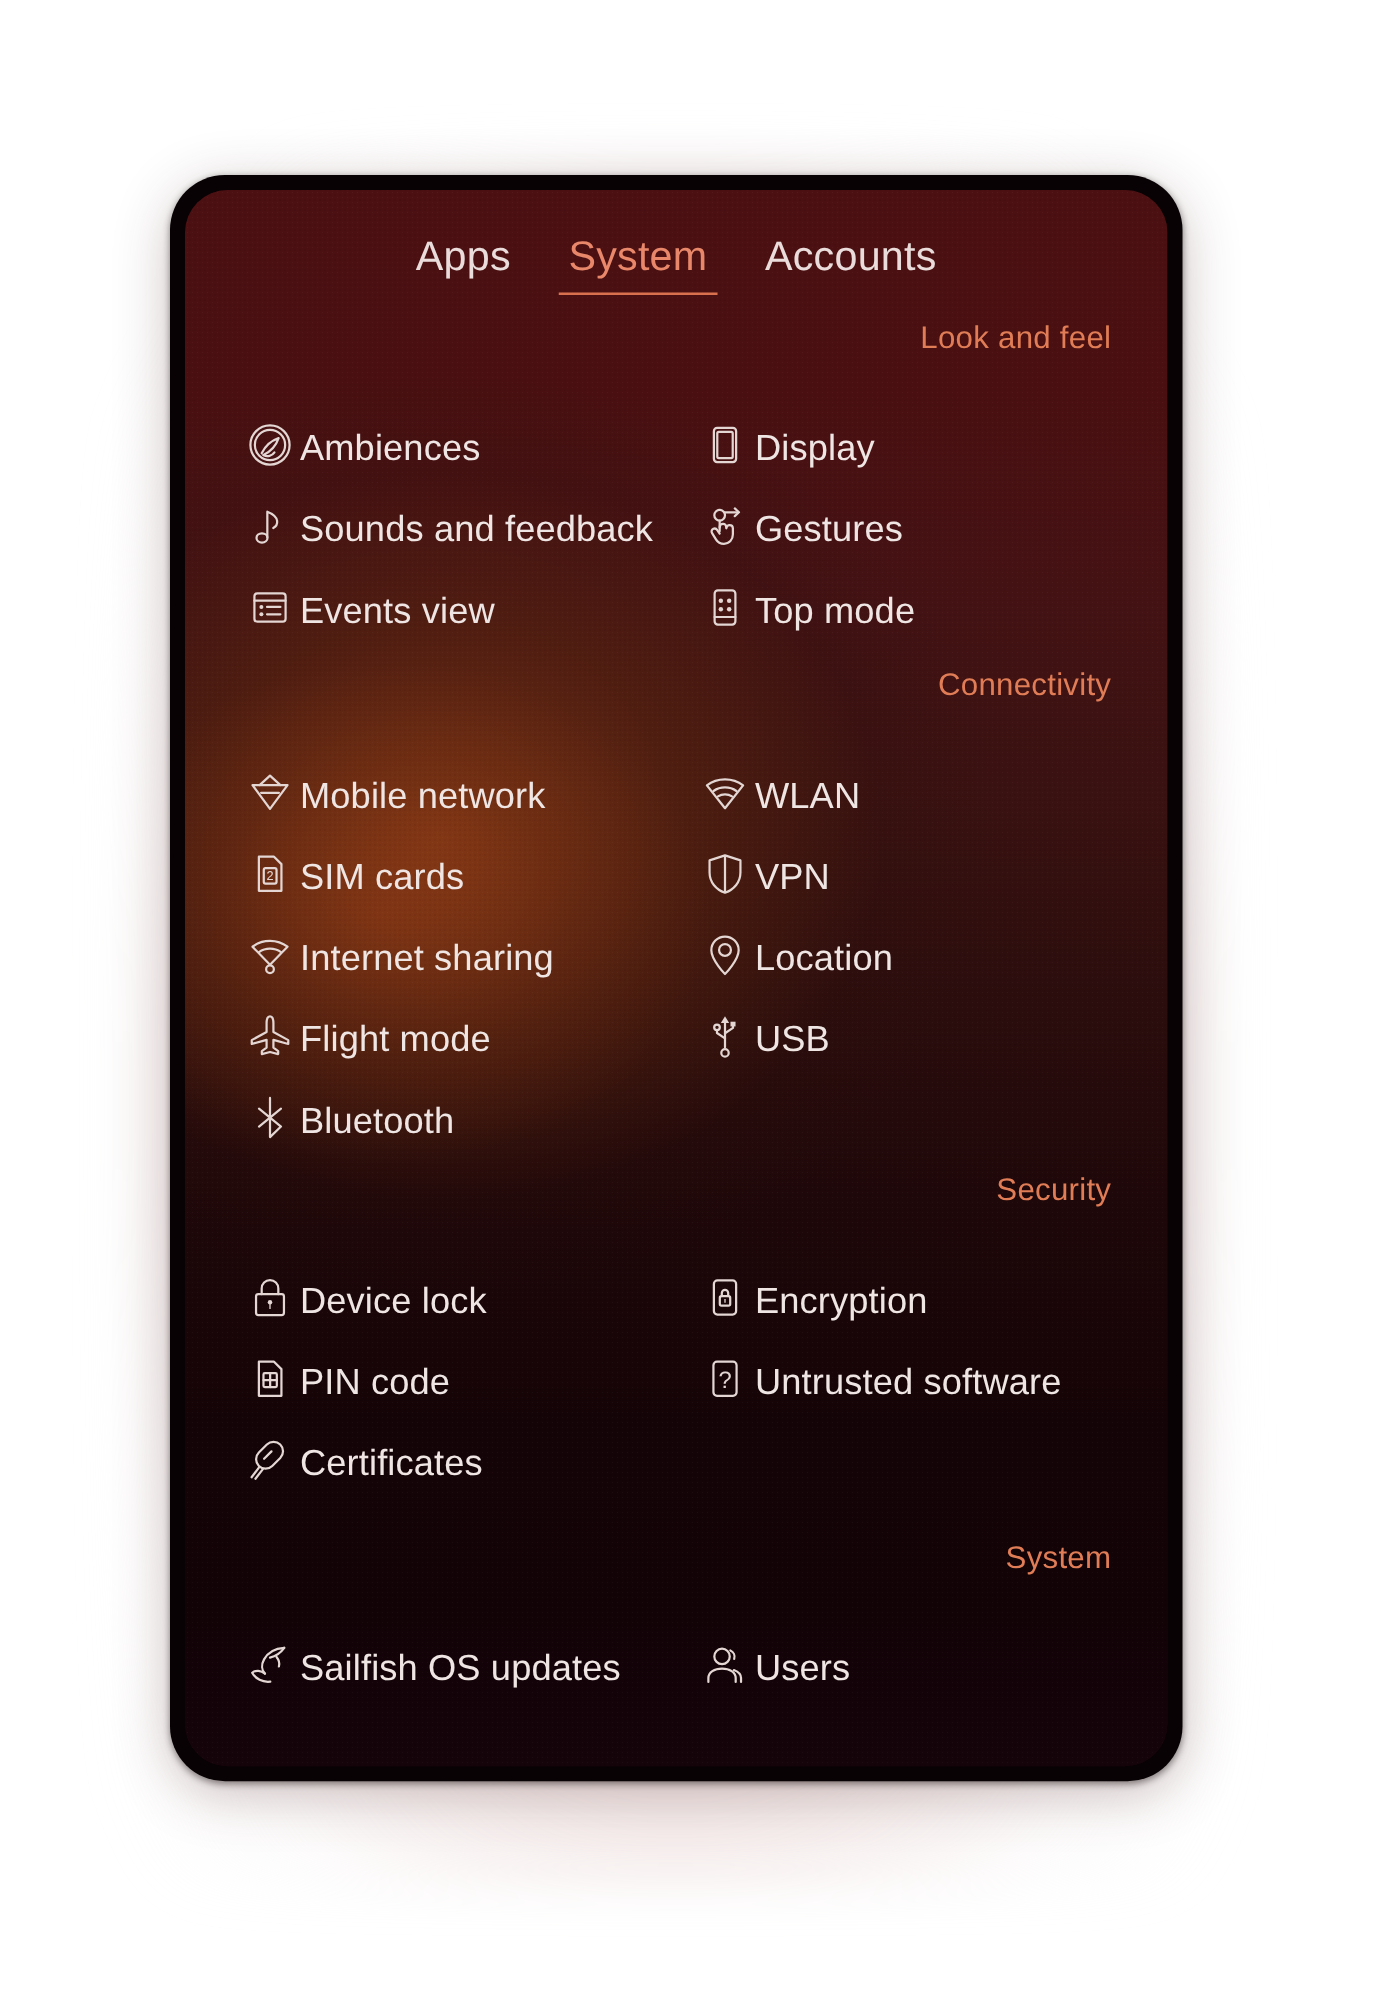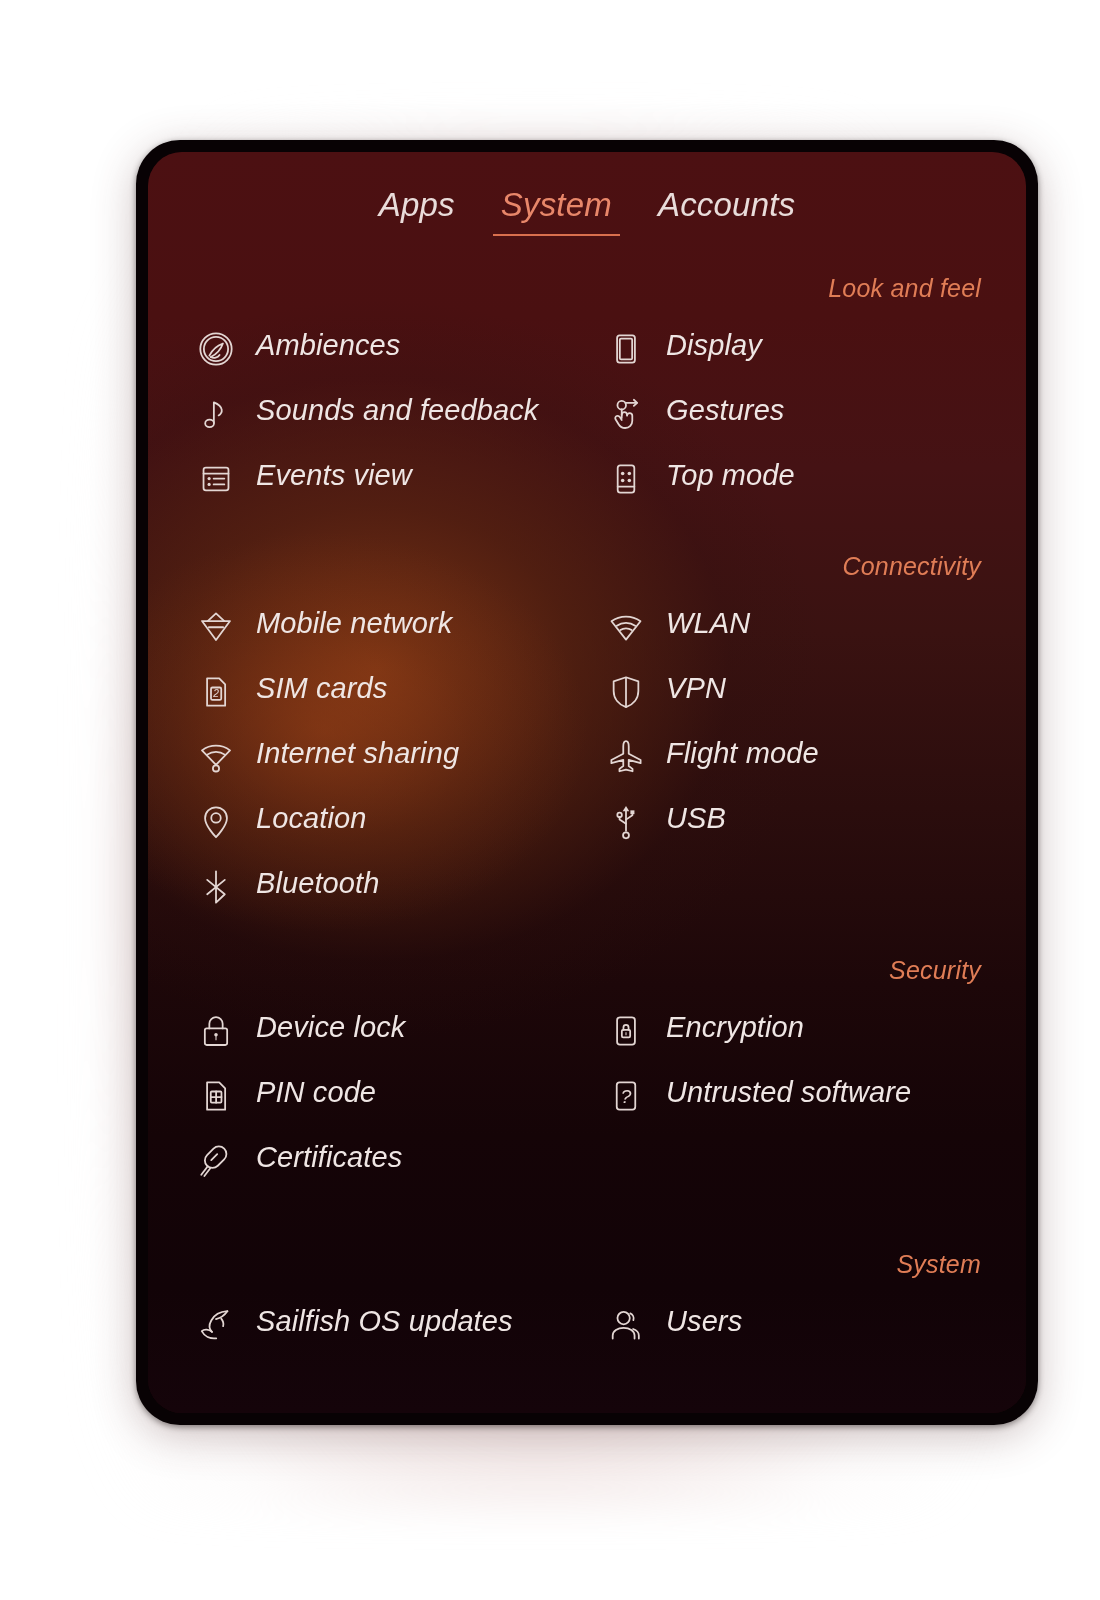--- a/index.html
+++ b/index.html
@@ -40,28 +40,27 @@
                   rgba(255,255,255,0) 88%);
     filter: blur(18px);
     pointer-events: none;
   }
 
   
   .device {
     position: absolute;
     left: 136px;
     top: 140px;
-    width: 902px;
+    width: 810px;
     height: 1285px;
     border-radius: 44px;
     background: #080204;
     box-shadow: 0 10px 44px rgba(90,50,50,0.30),
                 0 2px 6px rgba(0,0,0,0.45);
     overflow: hidden;
-    font-style: italic;
   }
 
   .screen {
     position: absolute;
     left: 12px;
     top: 12px;
     right: 12px;
     bottom: 12px;
     border-radius: 34px;
     overflow: hidden;
@@ -154,37 +153,37 @@
     margin-top: 4px;
   }
   .section-header {
     text-align: right;
     padding-right: 45px;
     font-size: 25px;
     color: #e07d56;
     margin-bottom: 26px;
     letter-spacing: 0.2px;
   }
-  .section.s-look   { margin-top: 38px; }
+  .section.s-look   { margin-top: 20px; }
   .section.s-conn   { margin-top: 28px; }
   .section.s-sec    { margin-top: 24px; }
   .section.s-sys    { margin-top: 44px; }
 
   .grid {
     display: grid;
     grid-template-columns: 1fr 1fr;
     column-gap: 0px;
     row-gap: 0px;
     padding-left: 48px;
     padding-right: 10px;
   }
   .item {
     display: flex;
-    align-items: flex-start;
-    gap: 20px;
+    align-items: flex-end;
+    gap: 4px;
     height: 65px;
     cursor: pointer;
   }
   .item .ico {
     width: 40px;
     height: 40px;
     flex: 0 0 40px;
     display: flex;
     align-items: center;
     justify-content: center;
@@ -373,34 +372,34 @@
                   <path d="M8.6 14.0c2.1-1.5 4.7-2.3 7.4-2.3s5.3.8 7.4 2.3"></path>
                   <circle cx="16" cy="25.6" r="2.6"></circle>
                 </svg>
               </span>
               <span class="lbl">Internet sharing</span>
             </div>
 
             <div class="item">
               <span class="ico">
                 <svg class="ic" viewBox="0 0 32 32">
-                  <path d="M16 2.6c1.5 0 2.3 1.9 2.3 4.6v6.0l10.0 5.4v2.6l-10.0-2.8v5.2l3.2 2.4v2.0L16 26.6l-5.5 1.4v-2.0l3.2-2.4v-5.2L3.7 21.2v-2.6l10.0-5.4v-6.0c0-2.7.8-4.6 2.3-4.6z"></path>
-                </svg>
-              </span>
-              <span class="lbl">Flight mode</span>
-            </div>
-
-            <div class="item">
-              <span class="ico">
-                <svg class="ic" viewBox="0 0 32 32">
                   <path d="M16 3.6c-5.1 0-9.2 4.1-9.2 9.2 0 6.6 9.2 16.0 9.2 16.0s9.2-9.4 9.2-16.0c0-5.1-4.1-9.2-9.2-9.2z"></path>
                   <circle cx="16" cy="12.6" r="4.0"></circle>
                 </svg>
               </span>
               <span class="lbl">Location</span>
+            </div>
+
+            <div class="item">
+              <span class="ico">
+                <svg class="ic" viewBox="0 0 32 32">
+                  <path d="M16 2.6c1.5 0 2.3 1.9 2.3 4.6v6.0l10.0 5.4v2.6l-10.0-2.8v5.2l3.2 2.4v2.0L16 26.6l-5.5 1.4v-2.0l3.2-2.4v-5.2L3.7 21.2v-2.6l10.0-5.4v-6.0c0-2.7.8-4.6 2.3-4.6z"></path>
+                </svg>
+              </span>
+              <span class="lbl">Flight mode</span>
             </div>
 
             <div class="item">
               <span class="ico">
                 <svg class="ic" viewBox="0 0 32 32">
                   <path d="M16 6.4v17.0"></path>
                   <path class="fillw" d="M16 2.6l2.8 4.4h-5.6z"></path>
                   <circle cx="16" cy="27.2" r="2.5"></circle>
                   <path d="M16 17.4l-5.4-3.6v-2.0"></path>
                   <circle cx="10.6" cy="10.0" r="1.9"></circle>

